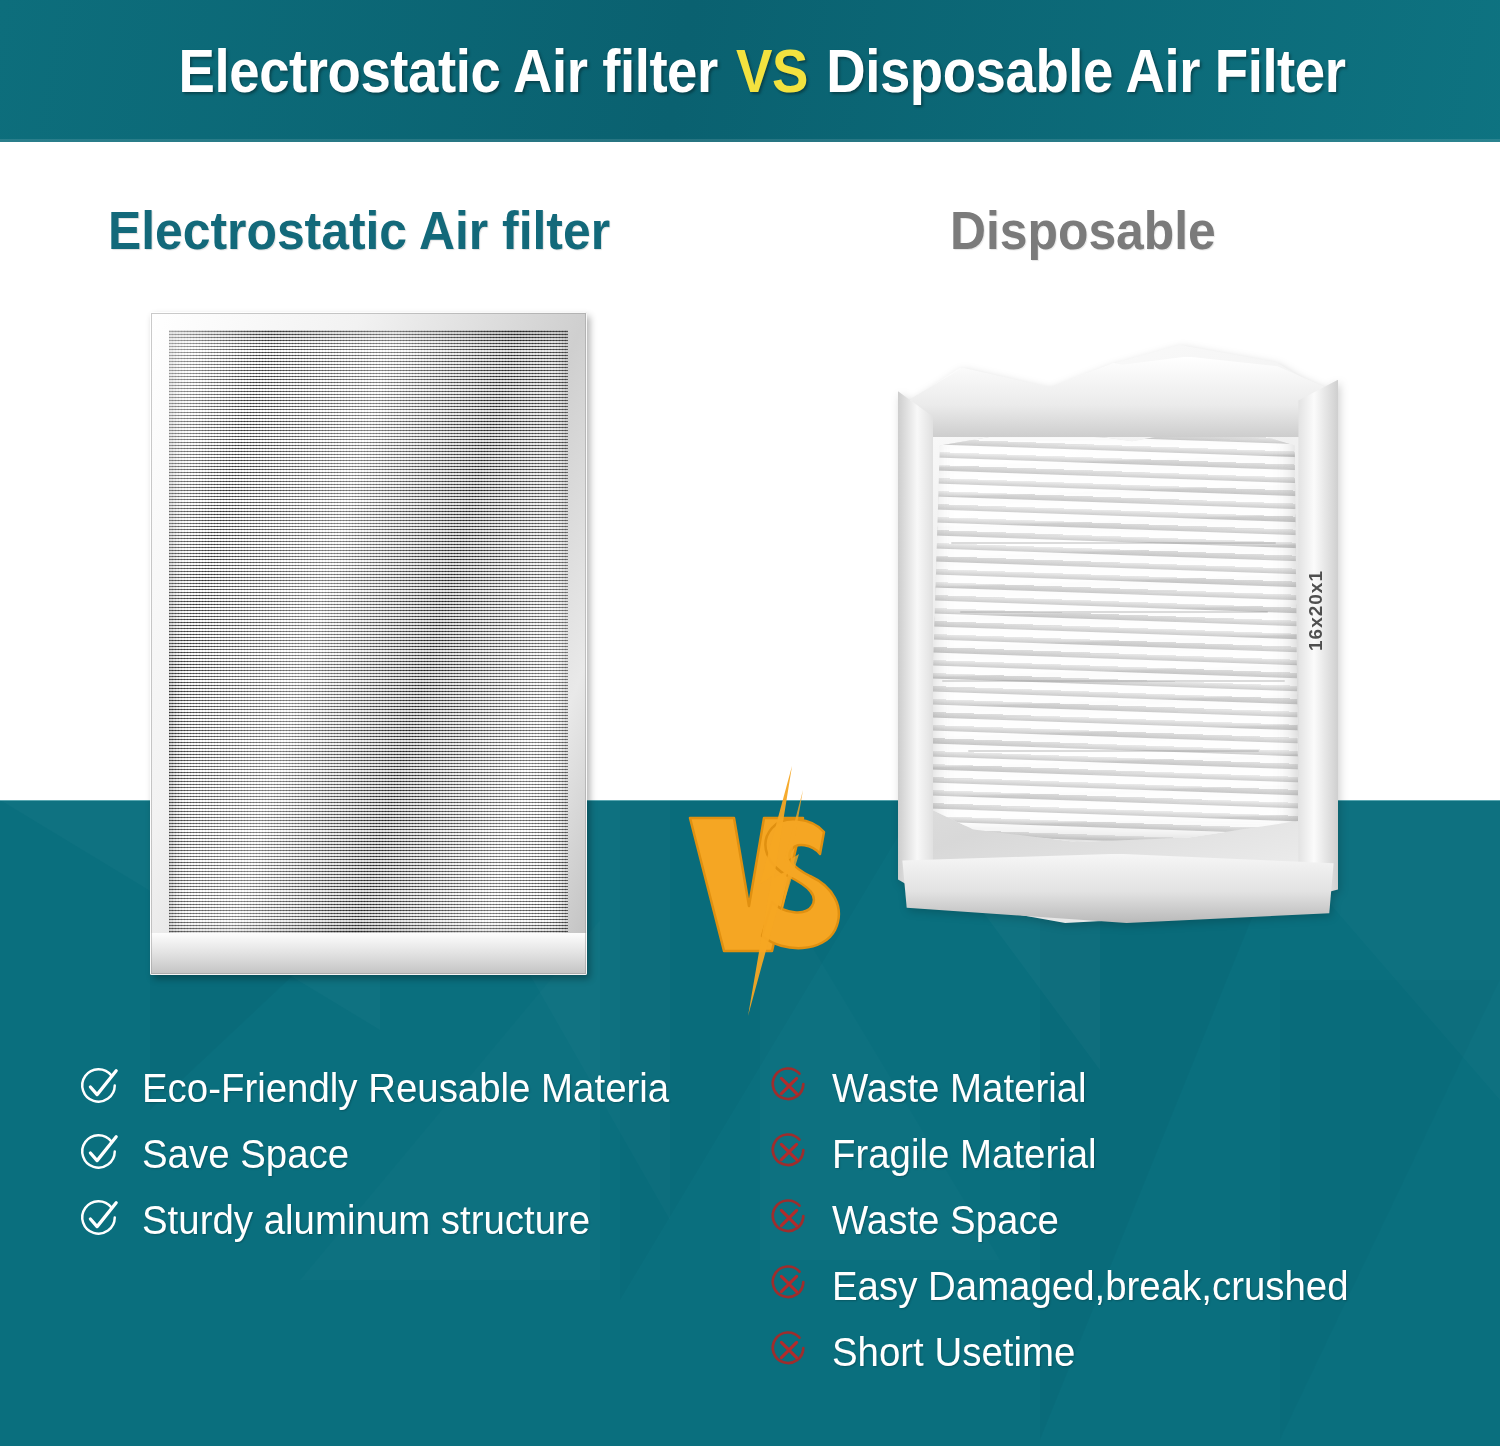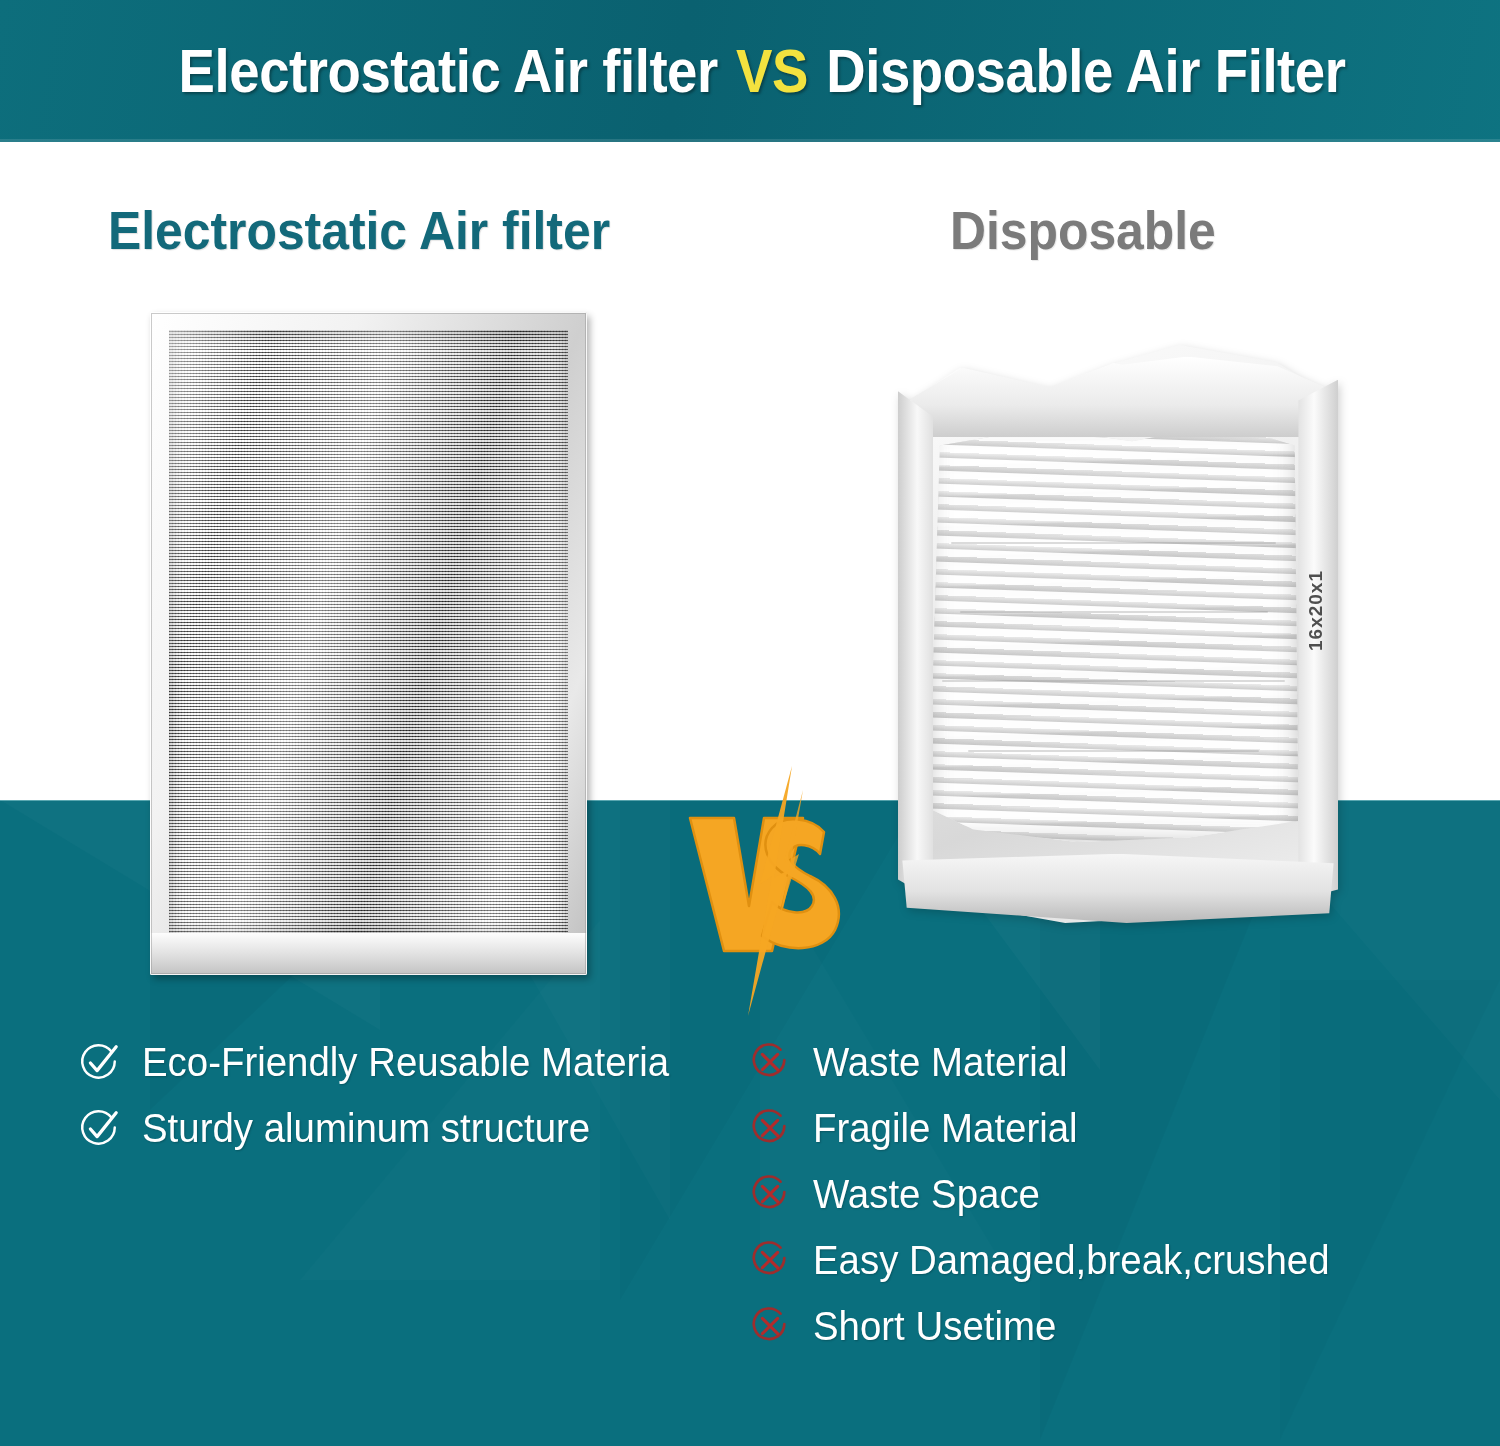--- a/index.html
+++ b/index.html
@@ -262,25 +262,25 @@
     height: 250px;
   }
   .vs-badge svg { display: block; }
 
   
   .list-col {
     position: absolute;
     top: 1042px;
   }
   .list-left  { left: 78px;  width: 700px; }
-  .list-right { left: 749px; width: 700px; }
+  .list-right { left: 768px; width: 700px; }
 
   .feature-row {
     display: flex;
-    align-items: flex-start;
+    align-items: flex-end;
     height: 66px;
     margin-bottom: 0px;
   }
   .feature-icon {
     width: 42px;
     height: 42px;
     flex: 0 0 42px;
     margin-right: 22px;
     display: block;
   }
@@ -365,20 +365,27 @@
         <path d="M35 10 A17 17 0 1 0 38.5 20.5" fill="none" stroke="#ffffff" stroke-width="2.6" stroke-linecap="round"></path>
         <path d="M13 22 L20 30 L40 5" fill="none" stroke="#ffffff" stroke-width="3.4" stroke-linecap="round" stroke-linejoin="round"></path>
       </svg>
       <span class="feature-text">Eco-Friendly Reusable Materia</span>
     </div>
     <div class="feature-row">
       <svg class="feature-icon" viewBox="0 0 44 44">
         <path d="M35 10 A17 17 0 1 0 38.5 20.5" fill="none" stroke="#ffffff" stroke-width="2.6" stroke-linecap="round"></path>
         <path d="M13 22 L20 30 L40 5" fill="none" stroke="#ffffff" stroke-width="3.4" stroke-linecap="round" stroke-linejoin="round"></path>
       </svg>
+      <span class="feature-text">Save Space</span>
+    </div>
+    <div class="feature-row">
+      <svg class="feature-icon" viewBox="0 0 44 44">
+        <path d="M35 10 A17 17 0 1 0 38.5 20.5" fill="none" stroke="#ffffff" stroke-width="2.6" stroke-linecap="round"></path>
+        <path d="M13 22 L20 30 L40 5" fill="none" stroke="#ffffff" stroke-width="3.4" stroke-linecap="round" stroke-linejoin="round"></path>
+      </svg>
       <span class="feature-text">Sturdy aluminum structure</span>
     </div>
   </div>
 
   <div class="list-col list-right">
     <div class="feature-row">
       <svg class="feature-icon" viewBox="0 0 44 44">
         <path d="M33 8 A16 16 0 1 0 37 19" fill="none" stroke="#9e2d2d" stroke-width="2.8" stroke-linecap="round"></path>
         <path d="M14 13 L30 29 M30 13 L14 29" fill="none" stroke="#b32b2b" stroke-width="3.2" stroke-linecap="round"></path>
       </svg>

